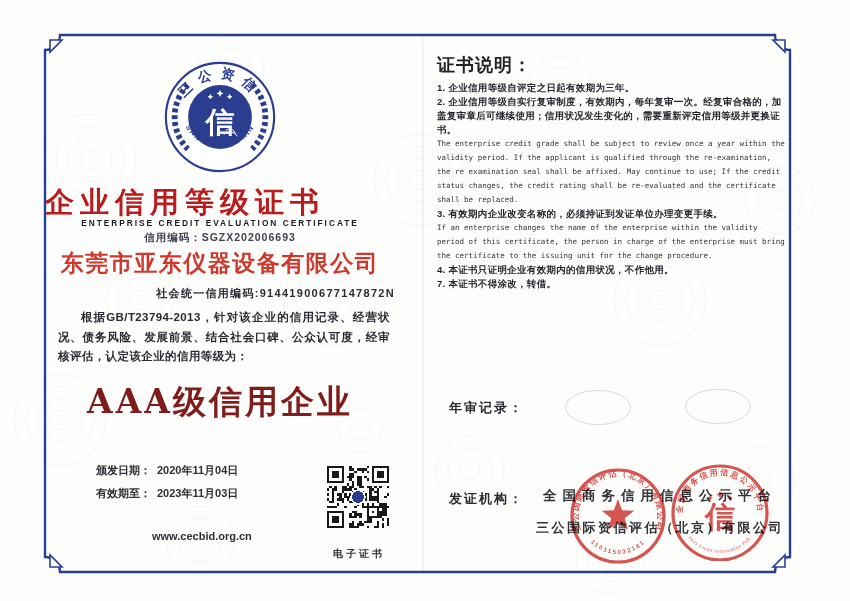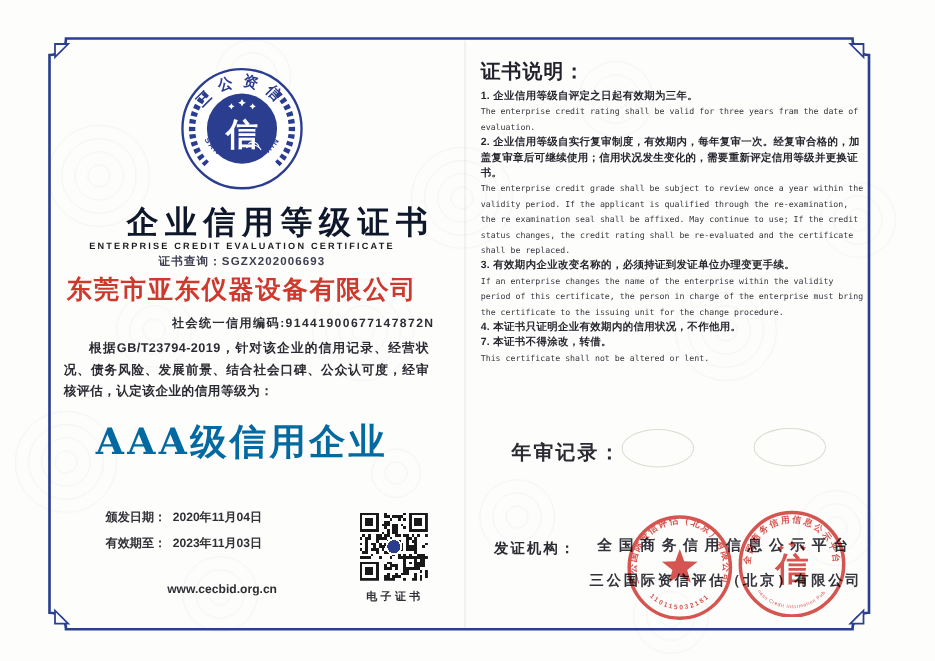--- a/index.html
+++ b/index.html
@@ -5,52 +5,52 @@
   html,body{margin:0;padding:0;background:#ffffff;}
   .sheet{position:relative;width:850px;height:601px;background:#fdfdfc;overflow:hidden;
          font-family:"Liberation Sans",sans-serif;}
   svg{display:block;}
   .layer{position:absolute;left:0;top:0;}
   .fold{position:absolute;left:422px;top:37px;width:2px;height:534px;
         background:linear-gradient(to right,rgba(90,90,80,0.10),rgba(90,90,80,0.03));}
   
   .lp{position:absolute;left:45px;top:35px;width:350px;height:537px;}
   .lp .logo{position:absolute;left:117px;top:24px;}
-  .t-zh{position:absolute;left:0;top:148px;width:350px;text-align:right;
+  .t-zh{position:absolute;left:0;top:148px;width:350px;text-align:left;
         font-family:"DejaVu Serif","Liberation Serif",serif;font-weight:bold;
-        font-size:29px;letter-spacing:6px;color:#0f172a;white-space:nowrap;}
+        font-size:29px;letter-spacing:6px;color:#b91c1c;white-space:nowrap;}
   .t-en{position:absolute;left:0;top:183px;width:350px;text-align:center;font-weight:bold;
         font-size:8.3px;letter-spacing:2px;color:#1a1a22;white-space:nowrap;}
   .code{position:absolute;left:0;top:196px;width:350px;text-align:center;font-weight:600;
         font-size:10.5px;letter-spacing:1px;color:#3f4152;}
   .company{position:absolute;left:0;top:213px;width:350px;text-align:center;font-weight:bold;
         font-size:23px;letter-spacing:1.5px;color:#ce392e;white-space:nowrap;}
   .uscc{position:absolute;left:0;top:251px;width:350px;text-align:right;font-weight:600;
         font-size:11px;letter-spacing:1.3px;color:#2c2c34;}
   .basis{position:absolute;left:13px;top:273px;width:332px;font-weight:bold;font-size:11.5px;
         line-height:19.5px;letter-spacing:0.4px;color:#2b2b33;text-align:justify;text-indent:2em;}
   .rating{position:absolute;left:0;top:345px;width:350px;text-align:center;
         font-family:"DejaVu Serif","Liberation Serif",serif;font-weight:bold;
-        font-size:33px;letter-spacing:3px;color:#0369a1;white-space:nowrap;}
+        font-size:33px;letter-spacing:3px;color:#7f1d1d;white-space:nowrap;}
   .drow{position:absolute;font-size:11px;font-weight:bold;color:#2f2f35;white-space:nowrap;}
   .drow .lab{margin-right:6px;}
   .r1{left:51px;top:428px;} .r2{left:51px;top:451px;} .r3{left:51px;top:477px;}
   .r4{left:107px;top:495px;font-weight:600;}
   .url{font-weight:600;}
   .qrbox{position:absolute;left:282px;top:431px;width:62px;height:62px;}
-  .qrcap{position:absolute;left:262px;top:500px;width:104px;text-align:center;
+  .qrcap{position:absolute;left:262px;top:512px;width:104px;text-align:center;
         font-size:10px;letter-spacing:3px;color:#2e2e36;font-weight:600;}
   
   .rp{position:absolute;left:437px;top:35px;width:353px;height:537px;}
   .desc-h{position:absolute;left:0;top:18px;font-size:18px;font-weight:bold;color:#22222a;
         letter-spacing:1px;}
   .notes{position:absolute;left:0;top:46px;width:352px;}
   .note-zh{font-weight:bold;font-size:9.5px;line-height:14px;letter-spacing:0.3px;color:#26262e;}
   .note-en{font-family:"DejaVu Sans Mono",monospace;font-size:7.5px;line-height:14px;color:#35353c;}
-  .annual{position:absolute;left:28px;top:364px;font-size:18px;font-weight:600;
+  .annual{position:absolute;left:12px;top:364px;font-size:13px;font-weight:600;
         letter-spacing:2px;color:#2a2a32;}
   .oval{position:absolute;width:64px;height:33px;border:1px solid #dcdcd2;border-radius:50%;}
   .ov1{left:128px;top:355px;} .ov2{left:248px;top:354px;}
   .issuer-lab{position:absolute;left:12px;top:455px;font-size:13px;font-weight:600;
         letter-spacing:2px;color:#2a2a32;}
   .issuer1{position:absolute;left:106px;top:452px;font-size:13.5px;font-weight:bold;
         letter-spacing:6px;color:#33333b;white-space:nowrap;}
   .issuer2{position:absolute;left:99px;top:484px;font-size:13px;font-weight:bold;
         letter-spacing:2.5px;color:#33333b;white-space:nowrap;}
   .stamp{position:absolute;mix-blend-mode:multiply;opacity:0.82;}
@@ -176,24 +176,24 @@
       </g>
       <text x="60" y="75" text-anchor="middle" font-size="30" font-weight="bold" font-family="DejaVu Serif,serif" fill="#ffffff">信</text>
       <g fill="none" stroke="#ffffff" stroke-width="1">
         <path d="M 66,74 a 6 6 0 0 1 10,4"></path>
         <path d="M 64,78 a 9 9 0 0 1 14,2"></path>
       </g>
     </svg>
 
     <div class="t-zh">企业信用等级证书</div>
     <div class="t-en">ENTERPRISE CREDIT EVALUATION CERTIFICATE</div>
-    <div class="code">证书查询：SGZX202006693</div>
+    <div class="code">信用编码：SGZX202006693</div>
     <div class="company">东莞市亚东仪器设备有限公司</div>
     <div class="uscc">社会统一信用编码:91441900677147872N</div>
-    <div class="basis">根据GB/T23794-2019，针对该企业的信用记录、经营状况、债务风险、发展前景、结合社会口碑、公众认可度，经审核评估，认定该企业的信用等级为：</div>
+    <div class="basis">根据GB/T23794-2013，针对该企业的信用记录、经营状况、债务风险、发展前景、结合社会口碑、公众认可度，经审核评估，认定该企业的信用等级为：</div>
     <div class="rating">AAA级信用企业</div>
 
     <div class="drow r1">
       <span class="lab">颁发日期：</span><span>2020年11月04日</span>
     </div>
     <div class="drow r2">
       <span class="lab">有效期至：</span><span>2023年11月03日</span>
     </div>
     <div class="drow r4">www.cecbid.org.cn</div>
 
@@ -400,28 +400,26 @@
     </div>
     <div class="qrcap">电子证书</div>
   </div>
 
   <div class="rp">
 
     <div class="desc-h">证书说明：</div>
 
     <div class="notes">
       <div class="note-zh">1. 企业信用等级自评定之日起有效期为三年。</div>
-      <div class="note-en">The enterprise credit rating shall be valid for three years fram the date of evaluation.</div>
       <div class="note-zh">2. 企业信用等级自实行复审制度，有效期内，每年复审一次。经复审合格的，加盖复审章后可继续使用；信用状况发生变化的，需要重新评定信用等级并更换证书。</div>
       <div class="note-en">The enterprise credit grade shall be subject to review once a year within the validity period. If the applicant is qualified through the re-examination, the re examination seal shall be affixed. May continue to use; If the credit status changes, the credit rating shall be re-evaluated and the certificate shall be replaced.</div>
       <div class="note-zh">3. 有效期内企业改变名称的，必须持证到发证单位办理变更手续。</div>
       <div class="note-en">If an enterprise changes the name of the enterprise within the validity period of this certificate, the person in charge of the enterprise must bring the certificate to the issuing unit for the change procedure.</div>
       <div class="note-zh">4. 本证书只证明企业有效期内的信用状况，不作他用。</div>
       <div class="note-zh">7. 本证书不得涂改，转借。</div>
-      <div class="note-en">This certificate shall not be altered or lent.</div>
     </div>
 
     <div class="annual">年审记录：</div>
     <div class="oval ov1"></div>
     <div class="oval ov2"></div>
 
     <div class="issuer-lab">发证机构：</div>
     <div class="issuer1">全国商务信用信息公示平台</div>
     <div class="issuer2">三公国际资信评估（北京）有限公司</div>
 

